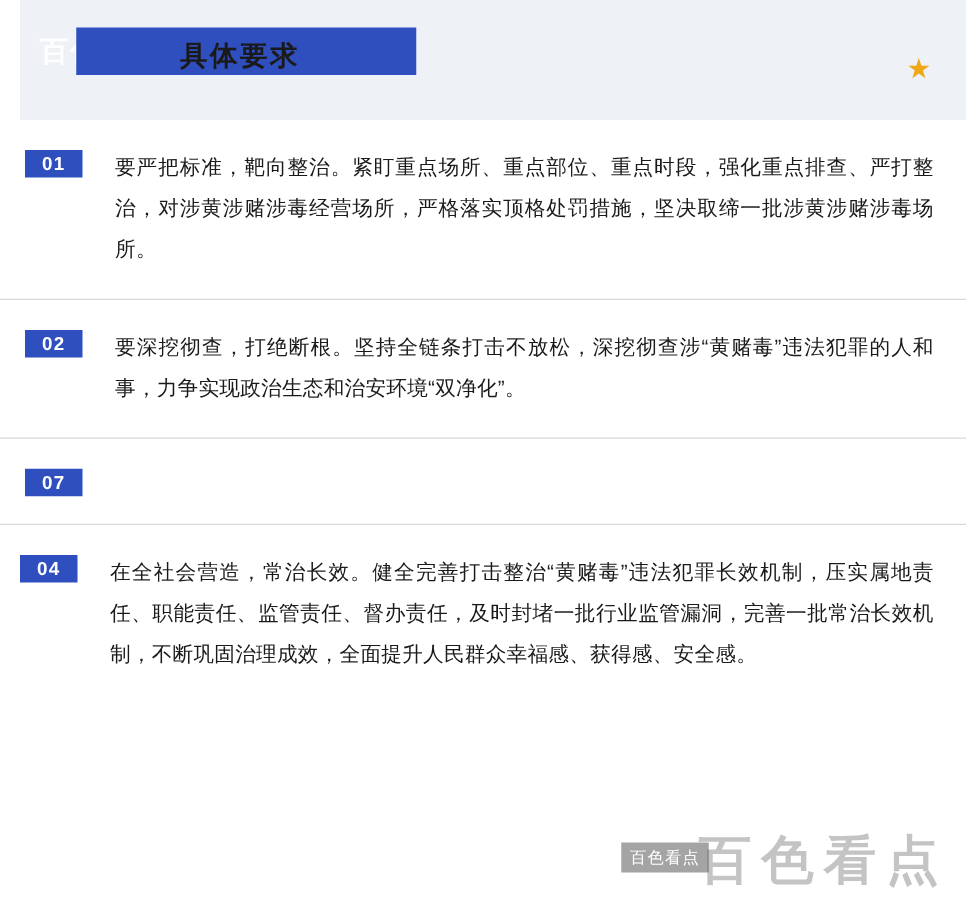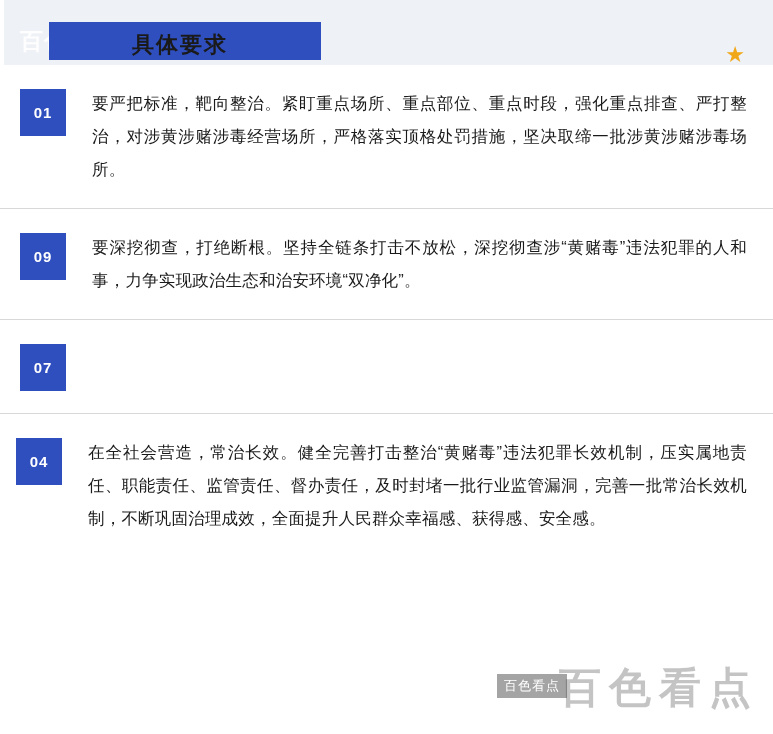--- a/index.html
+++ b/index.html
@@ -11,23 +11,23 @@
     height: 734px;
     background: #ffffff;
     font-family: "Liberation Sans", sans-serif;
     position: relative;
     overflow: hidden;
   }
 
   
   .header {
     position: relative;
-    height: 65px;
+    height: 96px;
     background: #eef1f6;
-    margin: 0 0 0 4px;
+    margin: 0 0 0 16px;
   }
   .header-watermark-left {
     position: absolute;
     left: 16px;
     top: 26px;
     font-size: 23px;
     font-weight: bold;
     color: #ffffff;
     letter-spacing: 1px;
     white-space: nowrap;
@@ -82,21 +82,21 @@
     border-bottom: 1px solid #d8d8d8;
     box-sizing: border-box;
   }
   .item:last-child {
     border-bottom: none;
     padding-left: 16px;
   }
   .num-badge {
     flex: 0 0 auto;
     width: 46px;
-    height: 47px;
+    height: 22px;
     background: #2f4fbf;
     color: #ffffff;
     font-size: 15px;
     font-weight: bold;
     display: flex;
     align-items: center;
     justify-content: center;
     margin-right: 26px;
     margin-top: 2px;
     letter-spacing: 1px;
@@ -150,21 +150,21 @@
 </div>
 
 <div class="content">
 
   <div class="item">
     <div class="num-badge">01</div>
     <div class="para"><b>要严把标准，靶向整治。</b><span>紧盯重点场所、重点部位、重点时段，强化重点排查、严打整治，对涉黄涉赌涉毒经营场所，严格落实顶格处罚措施，坚决取缔一批涉黄涉赌涉毒场所。</span></div>
   </div>
 
   <div class="item">
-    <div class="num-badge">09</div>
+    <div class="num-badge">02</div>
     <div class="para"><b>要深挖彻查，打绝断根。</b><span>坚持全链条打击不放松，深挖彻查涉“黄赌毒”违法犯罪的人和事，力争实现政治生态和治安环境“双净化”。</span></div>
   </div>
 
   <div class="item">
     <div class="num-badge">07</div>
   </div>
 
   <div class="item">
     <div class="num-badge">04</div>
     <div class="para"><b>在全社会营造，常治长效。</b><span>健全完善打击整治“黄赌毒”违法犯罪长效机制，压实属地责任、职能责任、监管责任、督办责任，及时封堵一批行业监管漏洞，完善一批常治长效机制，不断巩固治理成效，全面提升人民群众幸福感、获得感、安全感。</span></div>

